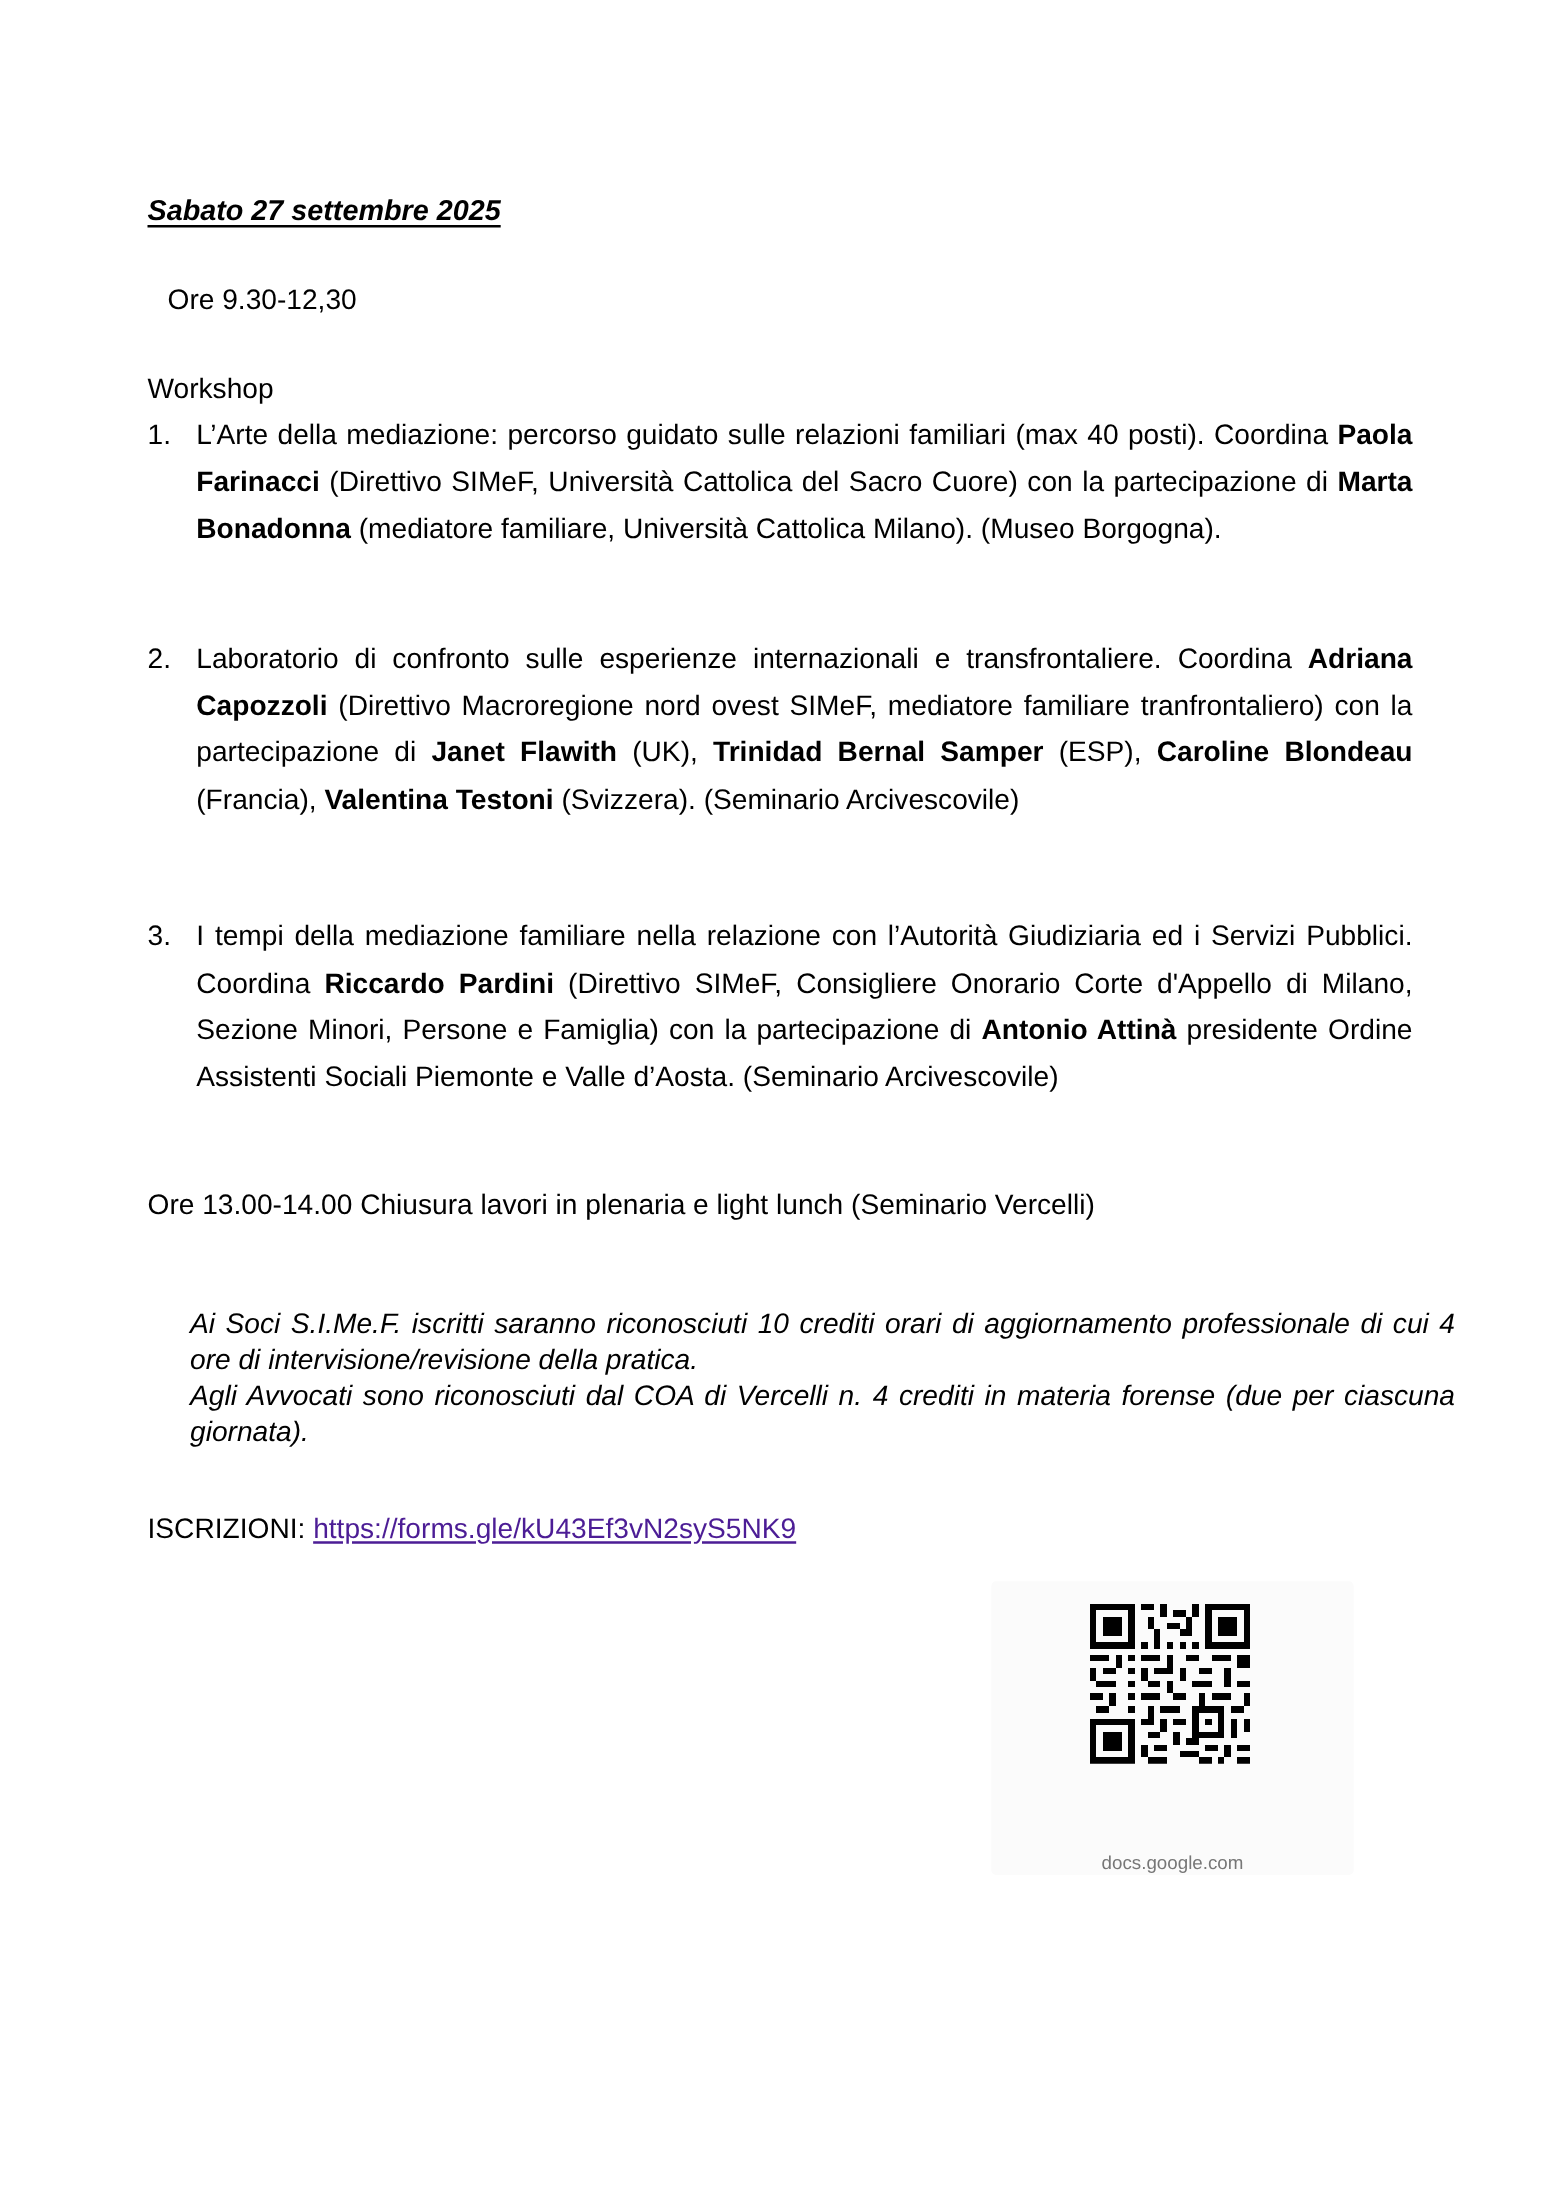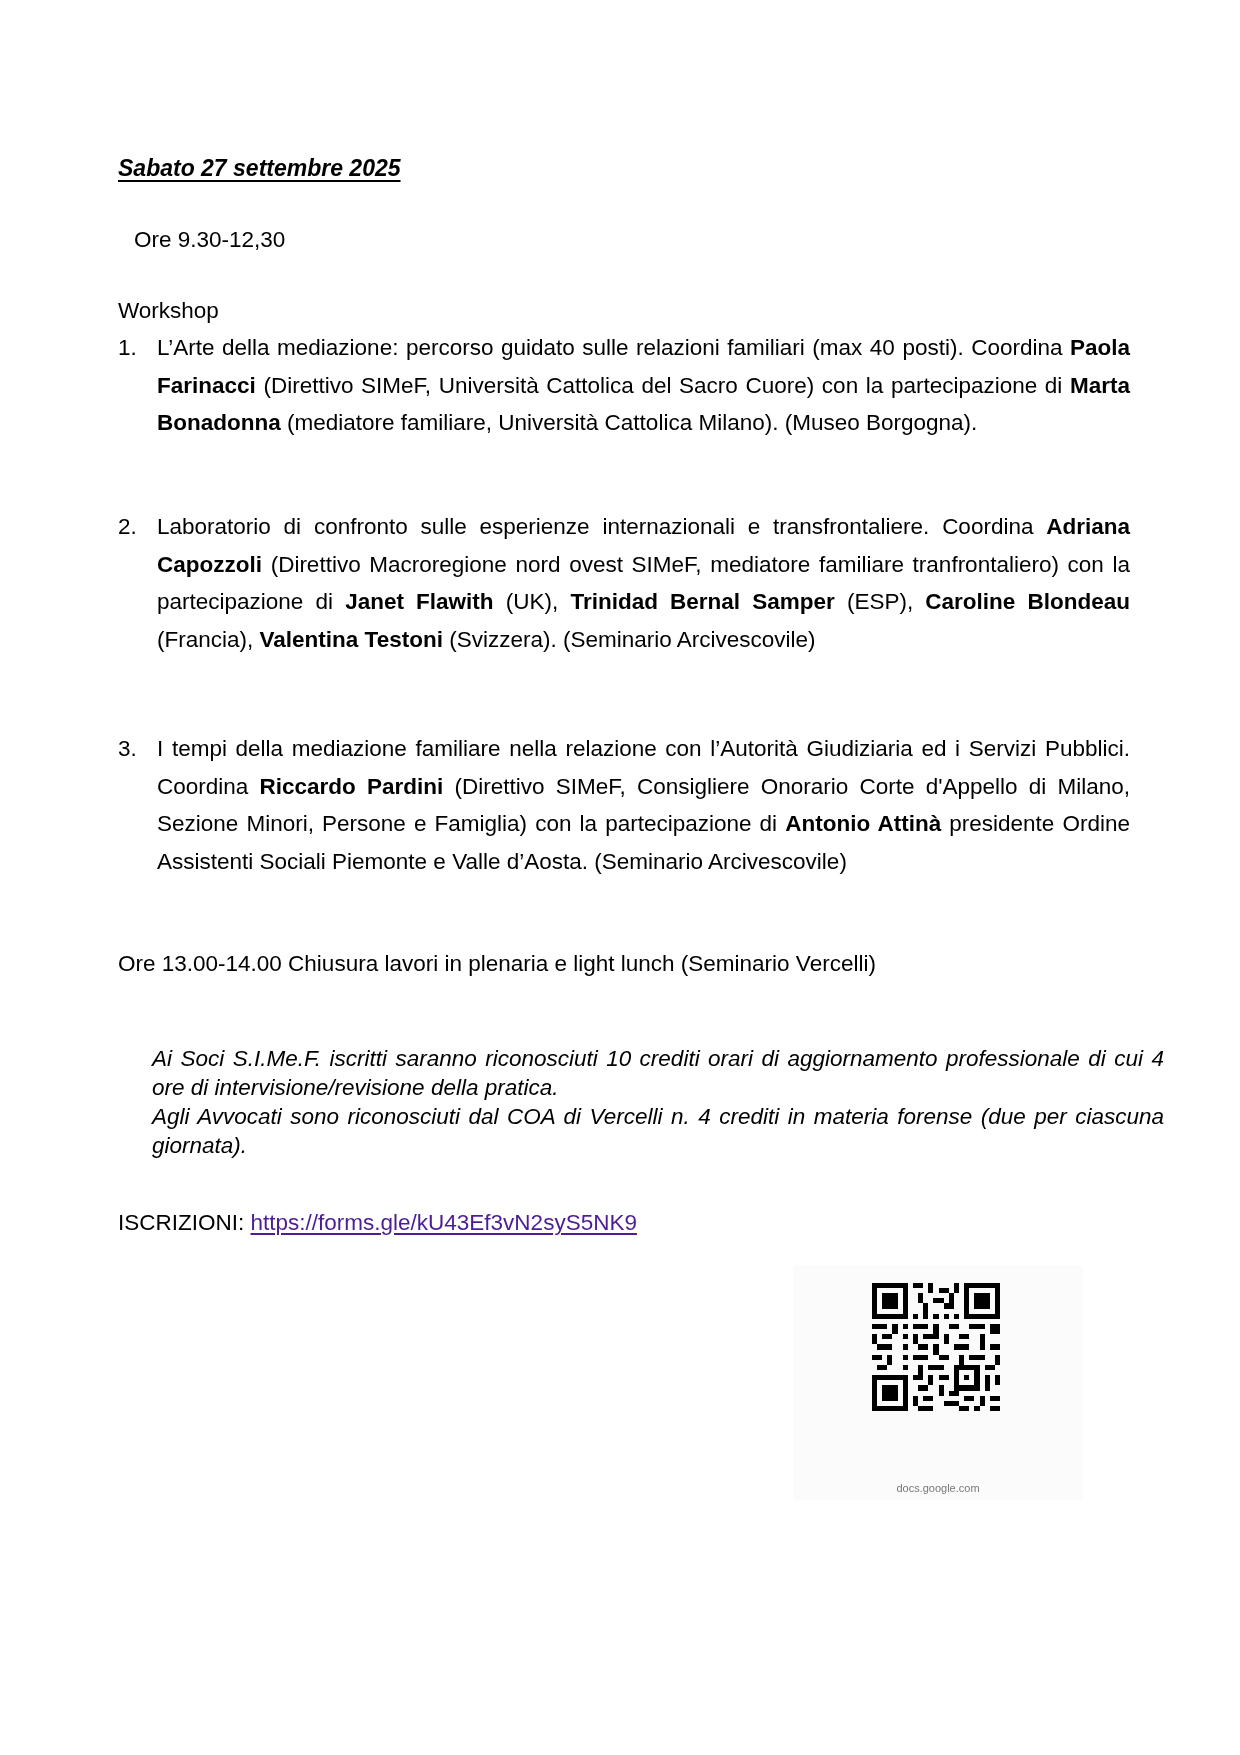--- a/index.html
+++ b/index.html
@@ -25,21 +25,21 @@
     .credits p.j { text-align-last: left; }
     .reg { position: absolute; top: 1204px; left: 0; }
     .reg a { color: #4c1d95; text-decoration: underline; text-underline-offset: 3px; }
     .qr-card { position: absolute; left: 793px; top: 1265px; width: 290px; height: 235px;
                background: #fbfbfb; border-radius: 4px; }
     .qr { position: absolute; left: 79px; top: 18px; width: 128px; height: 128px; }
     .qr svg { width: 128px; height: 128px; display: block; }
     .qr-title { position: absolute; left: 8px; top: 152px; width: 274px; text-align: center;
                 font-weight: bold; font-size: 11.5px; line-height: 14px; color: #222; }
     .qr-domain { position: absolute; left: 0; top: 217px; width: 290px; text-align: center;
-                 font-size: 11px; color: #777; }
+                 font-size: 15px; color: #777; }
   </style>
 </head>
 <body>
 
 <div class="page">
 
   <div class="day-heading">Sabato 27 settembre 2025</div>
 
   <div class="t hours">Ore 9.30-12,30</div>
 

